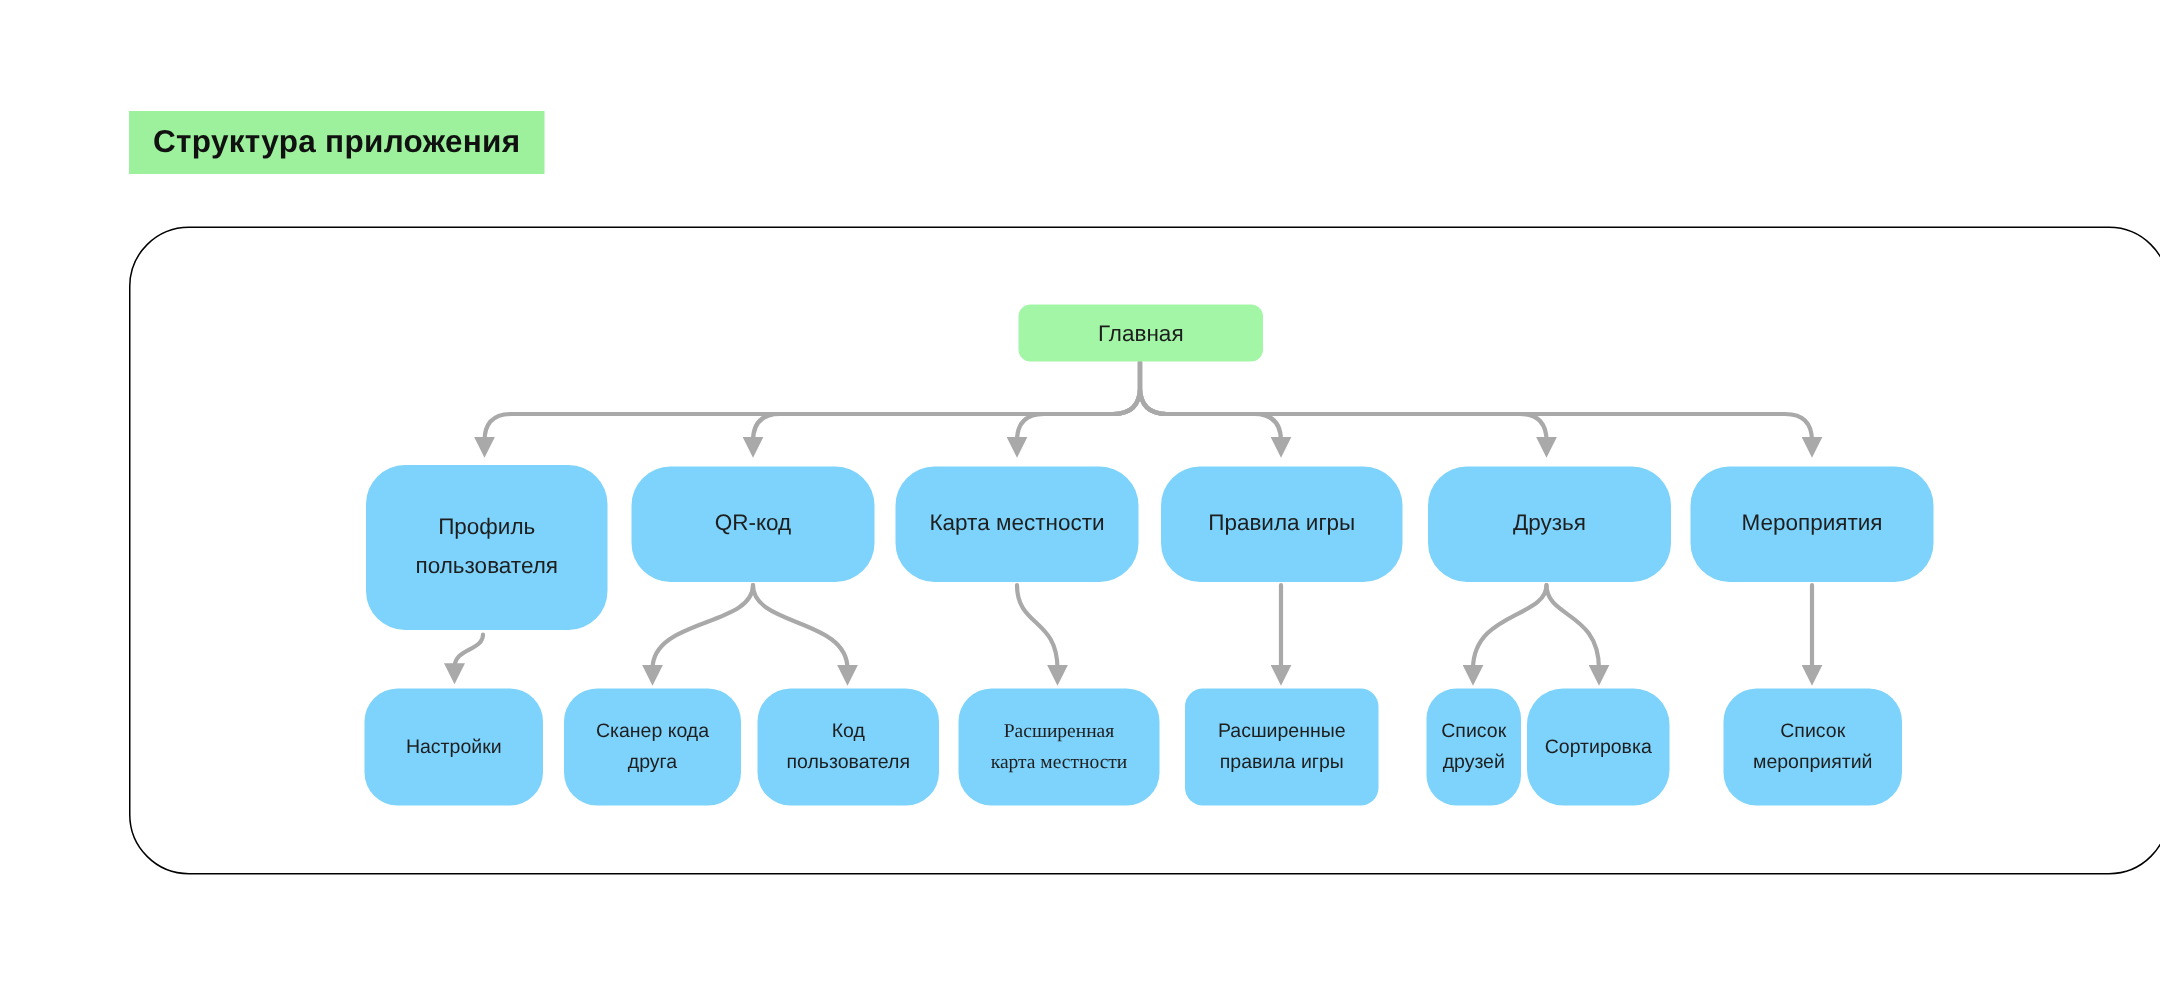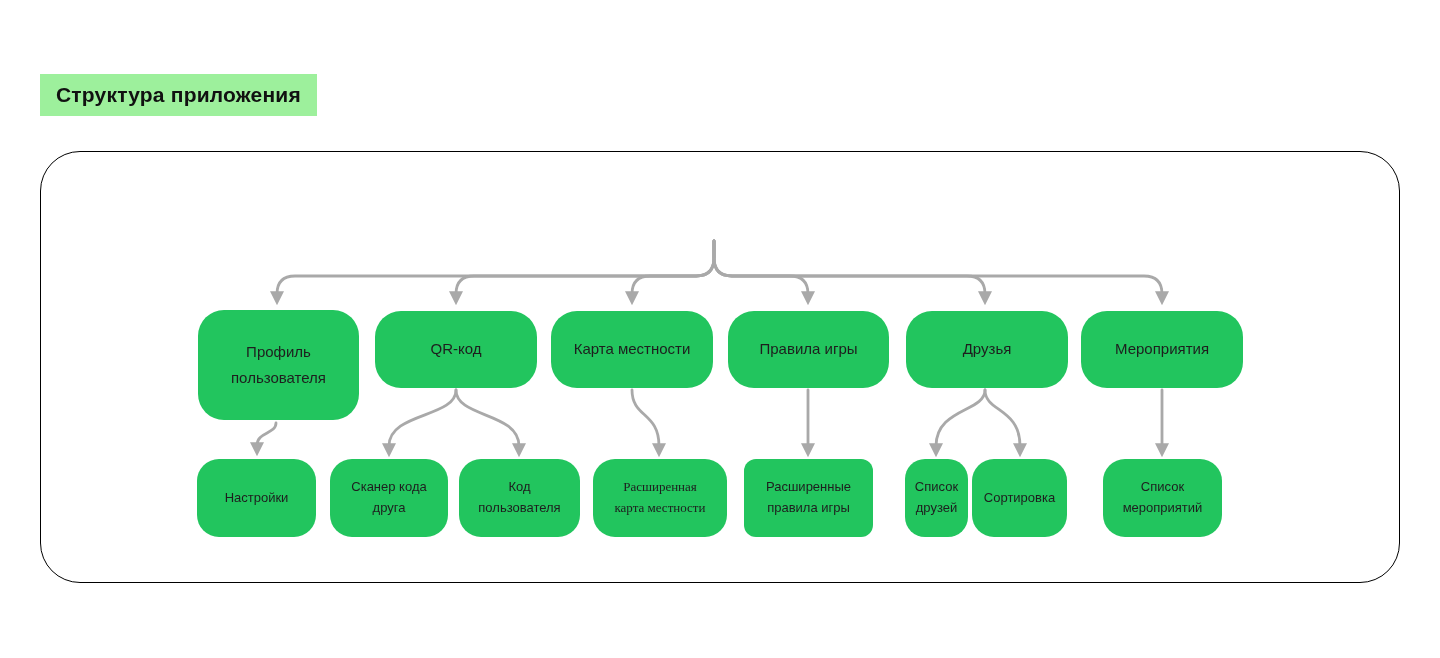--- a/index.html
+++ b/index.html
@@ -3,21 +3,21 @@
 <meta charset="utf-8">
 <style>
   * { margin: 0; padding: 0; box-sizing: border-box; }
   html, body {
     width: 1440px; height: 658px;
     background: #ffffff;
     font-family: "Liberation Sans", sans-serif;
     overflow: hidden;
     position: relative;
   }
-  .stage { position: absolute; inset: 0; width: 1312px; height: 658px; }
+  .stage { position: absolute; inset: 0; width: 1312px; height: 658px; margin-left: 46px; }
 
   .page-title {
     position: absolute; left: 40px; top: 74px;
     background: #9df09c;
     color: #111111;
     font-size: 21px; font-weight: 700;
     padding: 9px 16px;
     letter-spacing: 0.2px;
     white-space: nowrap;
   }
@@ -30,21 +30,21 @@
     background: #ffffff;
   }
 
   svg.connectors { position: absolute; left: 0; top: 0; width: 1440px; height: 658px; pointer-events: none; }
 
   .node {
     position: absolute;
     display: flex; align-items: center; justify-content: center;
     text-align: center;
     color: #1e1e1e;
-    background: #22c55e;
+    background: #7dd3fc;
   }
   .node .lbl { white-space: pre-line; }
 
   .node-main {
     left: 633px; top: 203px; width: 163px; height: 38px;
     background: #a3f6a5; border-radius: 8px;
     font-size: 15px;
   }
   .lvl2 { top: 311px; height: 77px; border-radius: 26px; font-size: 15px; line-height: 1.75; }
   .n-profile { left: 198px; top: 310px; width: 161px; height: 110px; }
@@ -54,21 +54,21 @@
   .n-friends { left: 906px; width: 162px; }
   .n-events  { left: 1081px; width: 162px; }
 
   .lvl3 { top: 459px; height: 78px; border-radius: 22px; font-size: 13px; line-height: 1.6; }
   .n-settings   { left: 197px;  width: 119px; }
   .n-scanner    { left: 330px;  width: 118px; }
   .n-usercode   { left: 459px;  width: 121px; }
   .n-extmap     { left: 593px;  width: 134px; font-family: Liberation Serif, serif; }
   .n-extrules   { left: 744px;  width: 129px; border-radius: 12px; }
   .n-friendlist { left: 905px;  width: 63px; border-radius: 20px; }
-  .n-sorting    { left: 972px;  width: 95px; }
+  .n-sorting    { left: 972px;  width: 95px; border-radius: 24px; }
   .n-eventlist  { left: 1103px; width: 119px; }
 </style>
 </head>
 <body>
 
 <div class="stage">
 
   <div class="page-title">Структура приложения</div>
 
   <div class="frame"></div>
@@ -92,20 +92,23 @@
       <path d="M456 390 C456 418 389 412 389 446" marker-end="url(#arrow)"></path>
       <path d="M456 390 C456 418 519 412 519 446" marker-end="url(#arrow)"></path>
       <path d="M632 390 C632 418 659 412 659 446" marker-end="url(#arrow)"></path>
       <path d="M808 390 V446" marker-end="url(#arrow)"></path>
       <path d="M985 390 C985 412 936 408 936 446" marker-end="url(#arrow)"></path>
       <path d="M985 390 C985 412 1020 408 1020 446" marker-end="url(#arrow)"></path>
       <path d="M1162 390 V446" marker-end="url(#arrow)"></path>
     </g>
   </svg>
 
+  <div class="node node-main">
+    <span class="lbl">Главная</span>
+  </div>
 
   <div class="node lvl2 n-profile">
     <span class="lbl">Профиль
 пользователя</span>
   </div>
   <div class="node lvl2 n-qr">
     <span class="lbl">QR-код</span>
   </div>
   <div class="node lvl2 n-map">
     <span class="lbl">Карта местности</span>

